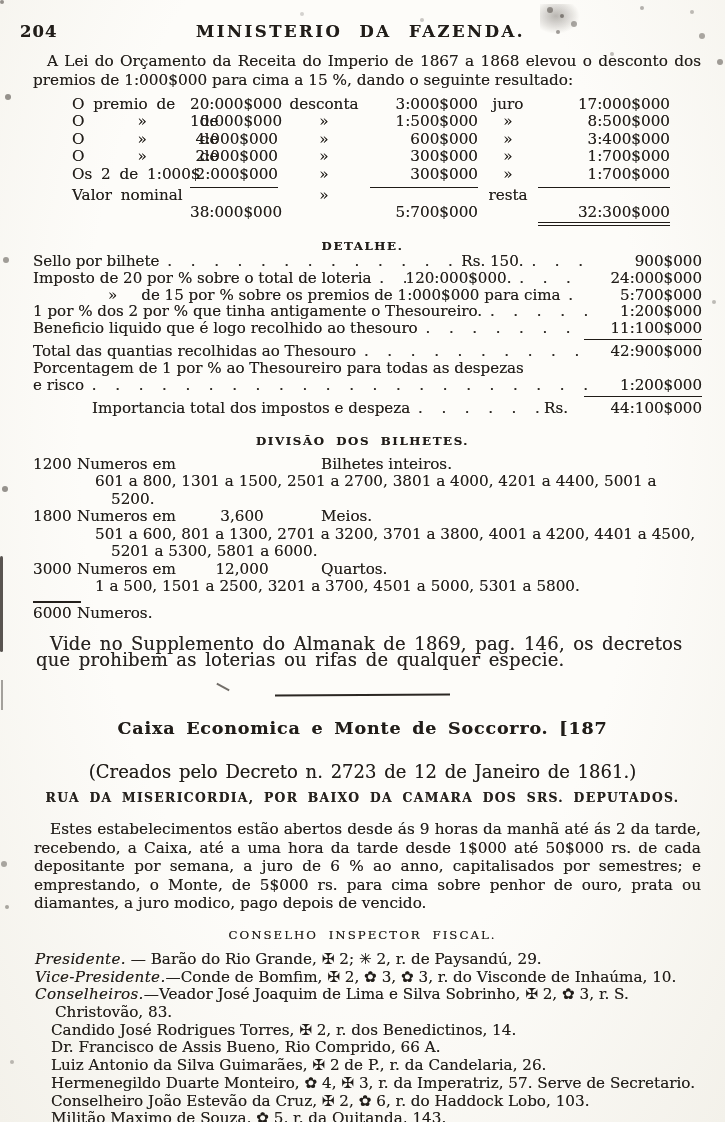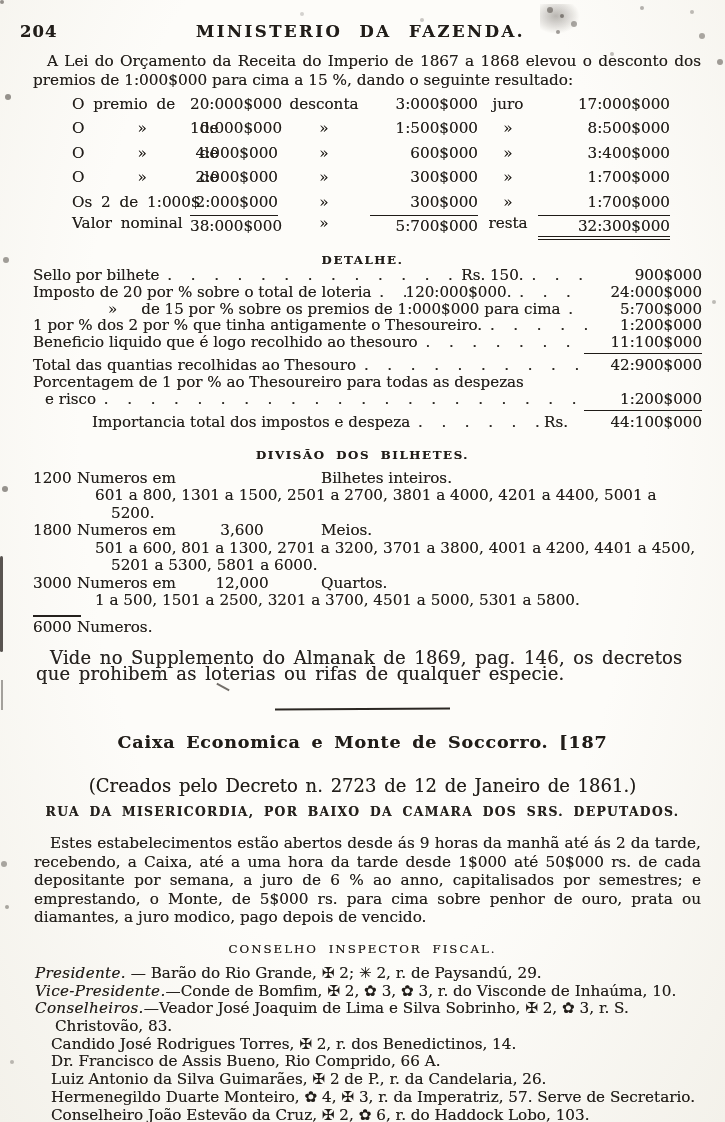--- a/index.html
+++ b/index.html
@@ -13,41 +13,41 @@
   .ink{text-shadow:0 0 .4px rgba(30,25,20,.55);}
   
   .hdr{display:flex;align-items:baseline;margin:22px 24px 0 20px;}
   .pgnum{font-size:16.5px;font-weight:bold;letter-spacing:1px;width:70px;}
   .htitle{flex:1;text-align:center;font-size:16.5px;font-weight:bold;letter-spacing:2.5px;word-spacing:9px;}
   .hspacer{width:70px;}
   
   .intro{margin:11px 24px 0 33px;text-indent:14px;text-align:justify;font-size:15.3px;line-height:18.5px;}
   
   .ptable{margin:7px 0 0 72px;width:598px;font-size:15.2px;}
-  .prow{display:grid;grid-template-columns:118px 88px 92px 108px 60px 132px;line-height:17.4px;margin-top:7px;}
+  .prow{display:grid;grid-template-columns:118px 88px 92px 108px 60px 132px;line-height:17.4px;}
   .c1{white-space:pre;word-spacing:4px;}
   .c2,.c4,.c6{text-align:right;}
   .c3,.c5{text-align:center;}
   .ptotal{margin-top:4px;}
-  .ptotal .c2,.ptotal .c4,.ptotal .c6{border-top:1.6px solid #1f1b17;padding-top:2px;}
+  .ptotal .c2,.ptotal .c4,.ptotal .c6{border-top:1.6px solid #1f1b17;padding-top:16px;}
   .ptotal .c6{border-bottom:4px double #1f1b17;padding-bottom:1px;}
   
   .schead{text-align:center;font-size:11.8px;font-weight:bold;letter-spacing:1.6px;word-spacing:5px;}
   .dethead{margin-top:13px;}
   
   .dline{display:flex;align-items:baseline;margin:0 23px 0 33px;font-size:15.1px;line-height:16.6px;}
   .lead{flex:1 1 0;overflow:hidden;white-space:nowrap;letter-spacing:3px;color:#2c2823;}
   .lead.g5{flex-grow:5;}
   .lead.g1{flex-grow:1.1;}
   .lead.fix{flex:0 0 34px;}
   .dval{flex:0 0 112px;text-align:right;}
   .ind1{margin-left:75px;}
   .dline .dlabel{white-space:pre;}
   .sumrule{width:118px;border-top:1.6px solid #1f1b17;margin:3px 23px 3px auto;}
-  .erisco{margin-left:12px;}
+  .erisco{}
   .imp{margin-left:59px;}
   .rsfix{flex:0 0 auto;margin-right:22px;}
   
   .divhead{margin-top:17px;}
   .divisao{margin:8px 24px 0 33px;font-size:15.2px;}
   .divrow{display:grid;grid-template-columns:32px 112px 130px 1fr;line-height:17.6px;}
   .dcount{text-align:right;}
   .dlbl{padding-left:12px;}
   .dqty{text-align:center;}
   .dkind{padding-left:14px;}

